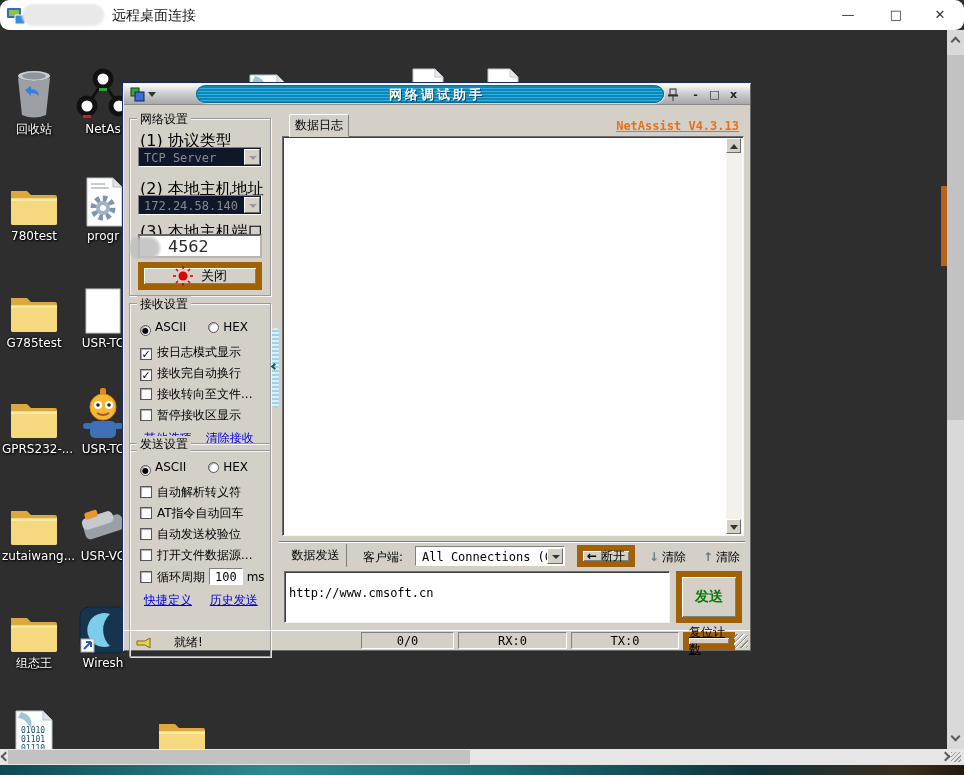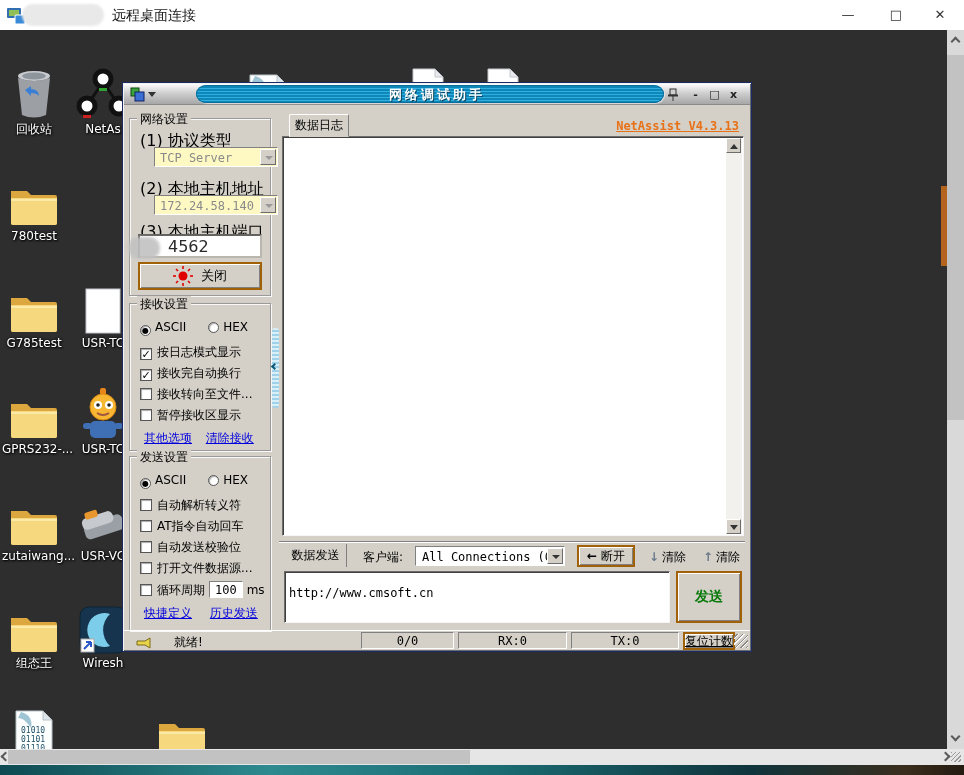--- a/index.html
+++ b/index.html
@@ -1,20 +1,20 @@
 <!DOCTYPE html>
 <html><head>
 <meta charset="utf-8">
 <style>
   * { margin:0; padding:0; box-sizing:border-box; }
   body { font-family:"DejaVu Sans","Liberation Sans",sans-serif; background:#000; }
   #screen { position:relative; width:964px; height:775px; overflow:hidden; background:#2e2e2e; }
 
   
-  #rdp-bar { position:absolute; left:0; top:0; width:964px; height:30px; background:#fff; }
+  #rdp-bar { position:absolute; left:0; top:0; width:964px; height:30px; background:#fff;border-radius:9px; }
   #rdp-icon { position:absolute; left:6px; top:6px; }
   #rdp-blur { position:absolute; left:22px; top:4px; width:82px; height:22px; background:#e9e9e9; border-radius:11px; filter:blur(1.2px); }
   #rdp-title { position:absolute; left:112px; top:7px; font-size:14px; color:#1a1a1a; }
   .winbtn { position:absolute; top:4px; width:24px; height:22px; text-align:center; line-height:22px; font-size:13px; color:#333; cursor:default; }
   #btn-min { left:836px; } #btn-max { left:884px; } #btn-close { left:928px; }
 
   
   #desktop { position:absolute; left:0; top:30px; width:947px; height:719px; background:#2e2e2e; overflow:hidden; }
   .dicon { position:absolute; width:64px; text-align:center; }
   .dicon .ig { height:54px; display:flex; align-items:flex-end; justify-content:center; }
@@ -56,37 +56,37 @@
   .appbtn { position:absolute; top:3px; width:15px; height:15px; text-align:center; line-height:15px;
     font-size:11px; font-weight:bold; color:#222; }
   #app-min { right:47px; } #app-max { right:28px; } #app-close { right:9px; }
 
   
   .grp { position:absolute; left:6px; width:142px; border:1px solid #9a9a9a;
     box-shadow:inset 1px 1px 0 rgba(255,255,255,.85), 1px 1px 0 rgba(255,255,255,.85); }
   .grp>.cap { position:absolute; top:-8px; left:7px; background:#d4d0c8; padding:0 3px; font-size:12px; }
   #grp-net  { top:35px;  height:178px; }
   #grp-recv { top:220px; height:148px; }
-  #grp-send { top:373px; height:175px; }
+  #grp-send { top:360px; height:214px; }
   .flabel { position:absolute; left:10px; font-size:16px; }
 
-  .combo { position:absolute; left:24px; width:124px; height:20px; background:#fef9c3;
+  .combo { position:absolute; left:8px; width:124px; height:20px; background:#0f172a;
     border:1px solid; border-color:#808080 #fff #fff #808080; }
   .combo .val { position:absolute; left:5px; top:3px; font-family:"DejaVu Sans Mono",monospace; font-size:12px; color:#8a8a8a; }
   .combo .cbtn { position:absolute; right:1px; top:1px; width:16px; height:16px; background:#d4d0c8;
     border:1px solid; border-color:#fff #6c6c6c #6c6c6c #fff; }
   .combo .cbtn i { position:absolute; left:4px; top:6px; width:0; height:0;
     border-left:4px solid transparent; border-right:4px solid transparent; border-top:4px solid #9a9a9a; }
 
   #port-input { position:absolute; left:8px; top:115px; width:124px; height:24px; background:#fff;
     border:2px inset #b9b6ae; font-size:16px; color:#2a2a2a; padding-left:28px; font-family:"DejaVu Sans",sans-serif; }
   #port-blur { position:absolute; left:-2px; top:118px; width:32px; height:22px; background:#c2c2c2;
     border-radius:10px; filter:blur(1.5px); opacity:.9; z-index:3; }
 
-  .btn3d { background:#d4d0c8; border:2px solid #a16207;
+  .btn3d { background:#d4d0c8; border:6px solid #a16207;
     box-shadow:inset 1px 1px 0 #fff, inset -1px -1px 0 #808080; display:flex; align-items:center; justify-content:center; }
   #btn-netclose { position:absolute; left:8px; top:143px; width:124px; height:28px; gap:8px; font-size:13px; }
 
   .radio { display:inline-block; width:11px; height:11px; border-radius:50%; background:#fff;
     border:1px solid #555; box-shadow:inset 1px 1px 1px #aaa; text-align:center; line-height:9px; font-size:8px; color:#000; vertical-align:-2px; margin-right:4px; }
   .cbox { display:inline-block; width:12px; height:12px; background:#fff; border:1px solid #555;
     box-shadow:inset 1px 1px 1px #aaa; text-align:center; line-height:11px; font-size:11px; font-weight:bold; color:#000; vertical-align:-2px; margin-right:5px; }
   .row { position:absolute; left:10px; white-space:nowrap; font-size:12px; }
   .lnk { color:#0000dd; text-decoration:underline; font-size:12px; }
 
@@ -199,20 +199,34 @@
       <div class="ig">
         <svg width="48" height="40" viewBox="0 0 48 40">
             <path d="M1 4h16l4 4h24a2 2 0 012 2v26a2 2 0 01-2 2H3a2 2 0 01-2-2z" fill="#dca73e"></path>
             <path d="M1 11h46v25a2 2 0 01-2 2H3a2 2 0 01-2-2z" fill="#f6d97e"></path>
             <path d="M1 12h46v2H1z" fill="#fbe9a8"></path>
           </svg>
       </div>
       <div class="lbl">780test</div>
     </div>
 
+    <div class="dicon" style="left:71px;top:143px">
+      <div class="ig">
+        <svg width="40" height="50" viewBox="0 0 40 50">
+            <path d="M4 1h26l9 9v39H4z" fill="#fff" stroke="#b9bec4"></path>
+            <path d="M30 1l9 9h-9z" fill="#dfe3e8" stroke="#b9bec4"></path>
+            <rect x="8" y="6" width="14" height="2" fill="#c7cdd4"></rect>
+            <rect x="8" y="10" width="18" height="2" fill="#c7cdd4"></rect>
+            <circle cx="20" cy="31" r="9" fill="none" stroke="#7e95ad" stroke-width="7" stroke-dasharray="4 3"></circle>
+            <circle cx="20" cy="31" r="7" fill="#9fb3c8"></circle>
+            <circle cx="20" cy="31" r="3" fill="#fff"></circle>
+          </svg>
+      </div>
+      <div class="lbl">progr</div>
+    </div>
 
     <div class="dicon" style="left:2px;top:250px">
       <div class="ig">
         <svg width="48" height="40" viewBox="0 0 48 40">
             <path d="M1 4h16l4 4h24a2 2 0 012 2v26a2 2 0 01-2 2H3a2 2 0 01-2-2z" fill="#dca73e"></path>
             <path d="M1 11h46v25a2 2 0 01-2 2H3a2 2 0 01-2-2z" fill="#f6d97e"></path>
             <path d="M1 12h46v2H1z" fill="#fbe9a8"></path>
           </svg>
       </div>
       <div class="lbl">G785test</div>

